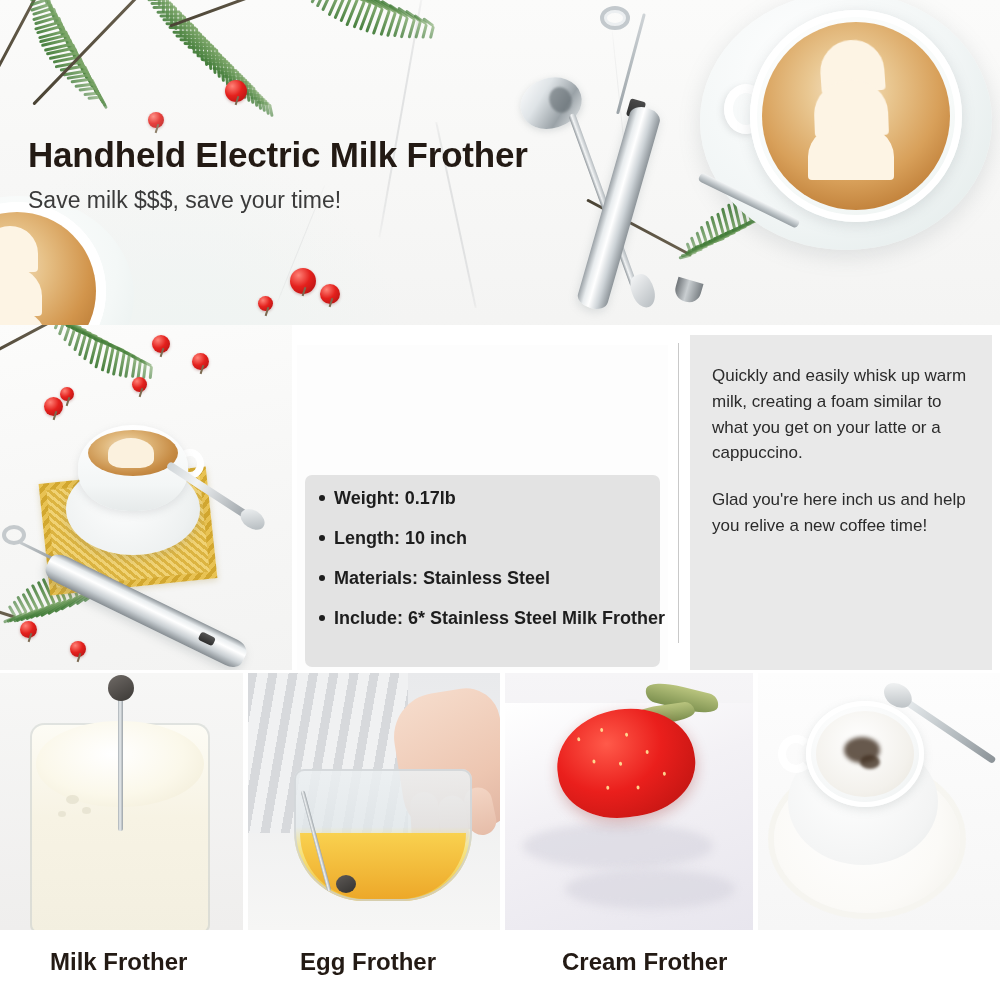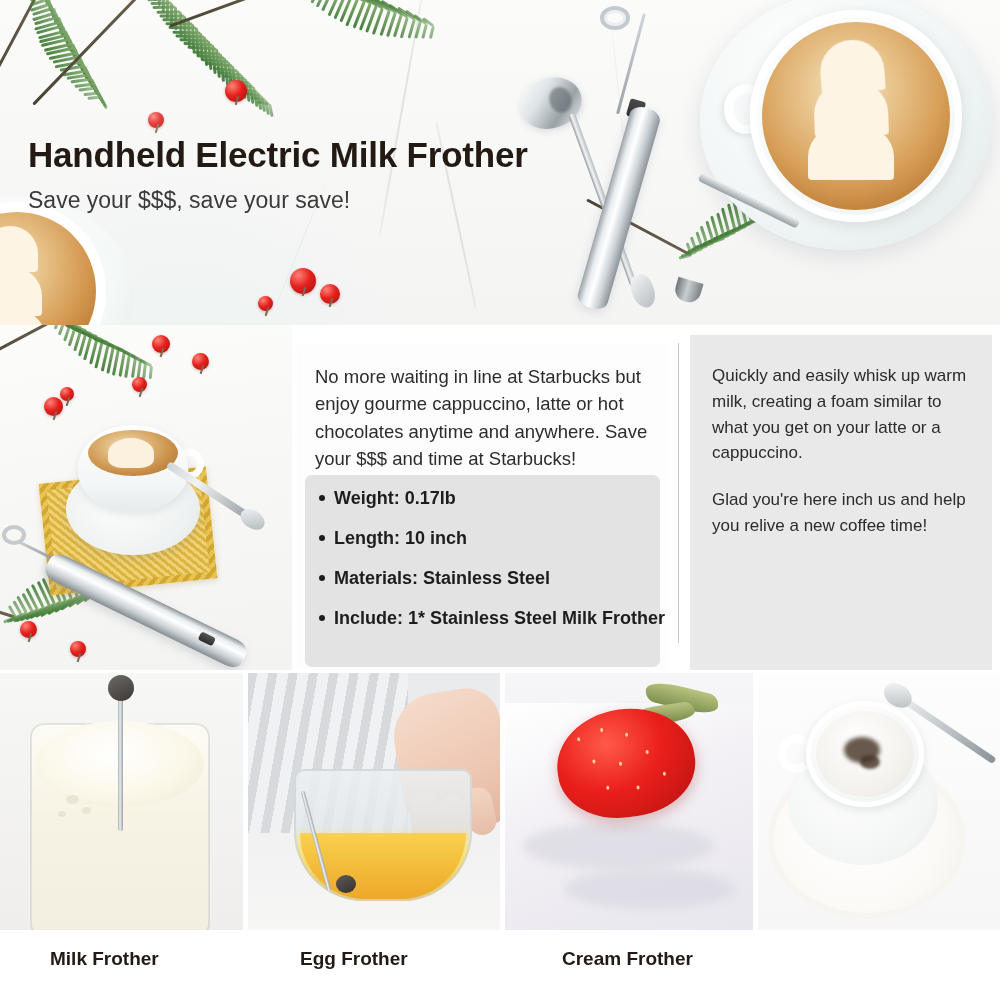--- a/index.html
+++ b/index.html
@@ -386,21 +386,21 @@
     transform:rotate(34deg); border-radius:4px;
   }
   .spoon4::before{
     content:""; position:absolute; left:-22px; top:-8px; width:30px; height:22px;
     border-radius:50%; background:linear-gradient(145deg,#fafbfb,#b4babe);
   }
 
   
   .captions { position:absolute; left:0; top:930px; width:1000px; height:70px; background:#fff; }
   .caption {
-    position:absolute; top:18px; font-size:19px; font-weight:700;
+    position:absolute; top:18px; font-size:24px; font-weight:700;
     color:#231a14; white-space:nowrap; font-stretch:condensed;
   }
   .c1 { left:50px; }
   .c2 { left:300px; }
   .c3 { left:562px; }
 </style>
 </head>
 <body>
 
 <div class="page">
@@ -635,21 +635,21 @@
       </div>
       <div class="fr-coil"></div>
       <div class="fr-shaft"></div>
       <div class="fr-collar"></div>
       <div class="fr-handle"></div>
       <div class="fr-cap"></div>
     </div>
 
     <div class="hero-text">
       <div class="hero-title">Handheld Electric Milk Frother</div>
-      <div class="hero-sub">Save your $$$, save your save!</div>
+      <div class="hero-sub">Save milk $$$, save your time!</div>
     </div>
   </section>
 
   <section class="mid">
 
     <div class="mid-photo">
       <div class="pine" id="pineE" style="left:58px;top:-8px;width:110px;height:70px;">
           <div class="branch-stem" style="left: 0px; top: 0px; height: 104px; transform: rotate(62deg); transform-origin: center top;"></div>
           <div class="needle" style="left: 0px; top: 0px; height: 13px; opacity: 0.62; transform: rotate(20deg); transform-origin: center top;"></div>
           <div class="needle" style="left: 5.40156px; top: 2.87206px; height: 15.94px; opacity: 0.68; transform: rotate(19.1765deg); transform-origin: center top;"></div>
@@ -743,37 +743,36 @@
       <div class="mid-frother">
         <div class="mf-head"></div>
         <div class="mf-shaft"></div>
         <div class="mf-handle">
           <div class="mf-btn"></div>
         </div>
       </div>
     </div>
 
     <div class="mid-copy">
-      <div class="copy-para">No more waiting in line at Starbucks but enjoy gourme cappuccino, latte or hot chocolates anytime and anywhere. Save your $$$ and time at Starbucks!</div>
       <div class="spec-box">
         <div class="spec-item">
           <span class="spec-bullet"></span>
           <span>Weight: 0.17lb</span>
         </div>
         <div class="spec-item">
           <span class="spec-bullet"></span>
           <span>Length: 10 inch</span>
         </div>
         <div class="spec-item">
           <span class="spec-bullet"></span>
           <span>Materials: Stainless Steel</span>
         </div>
         <div class="spec-item">
           <span class="spec-bullet"></span>
-          <span>Include: 1* Stainless Steel Milk Frother</span>
+          <span>Include: 6* Stainless Steel Milk Frother</span>
         </div>
       </div>
     </div>
 
     <div class="mid-divider" style="left:678px;top:18px;height:300px;"></div>
 
     <div class="mid-right">
       <div class="right-para">Quickly and easily whisk up warm milk, creating a foam similar to what you get on your latte or a cappuccino.</div>
       <div class="right-para">Glad you're here inch us and help you relive a new coffee time!</div>
     </div>

